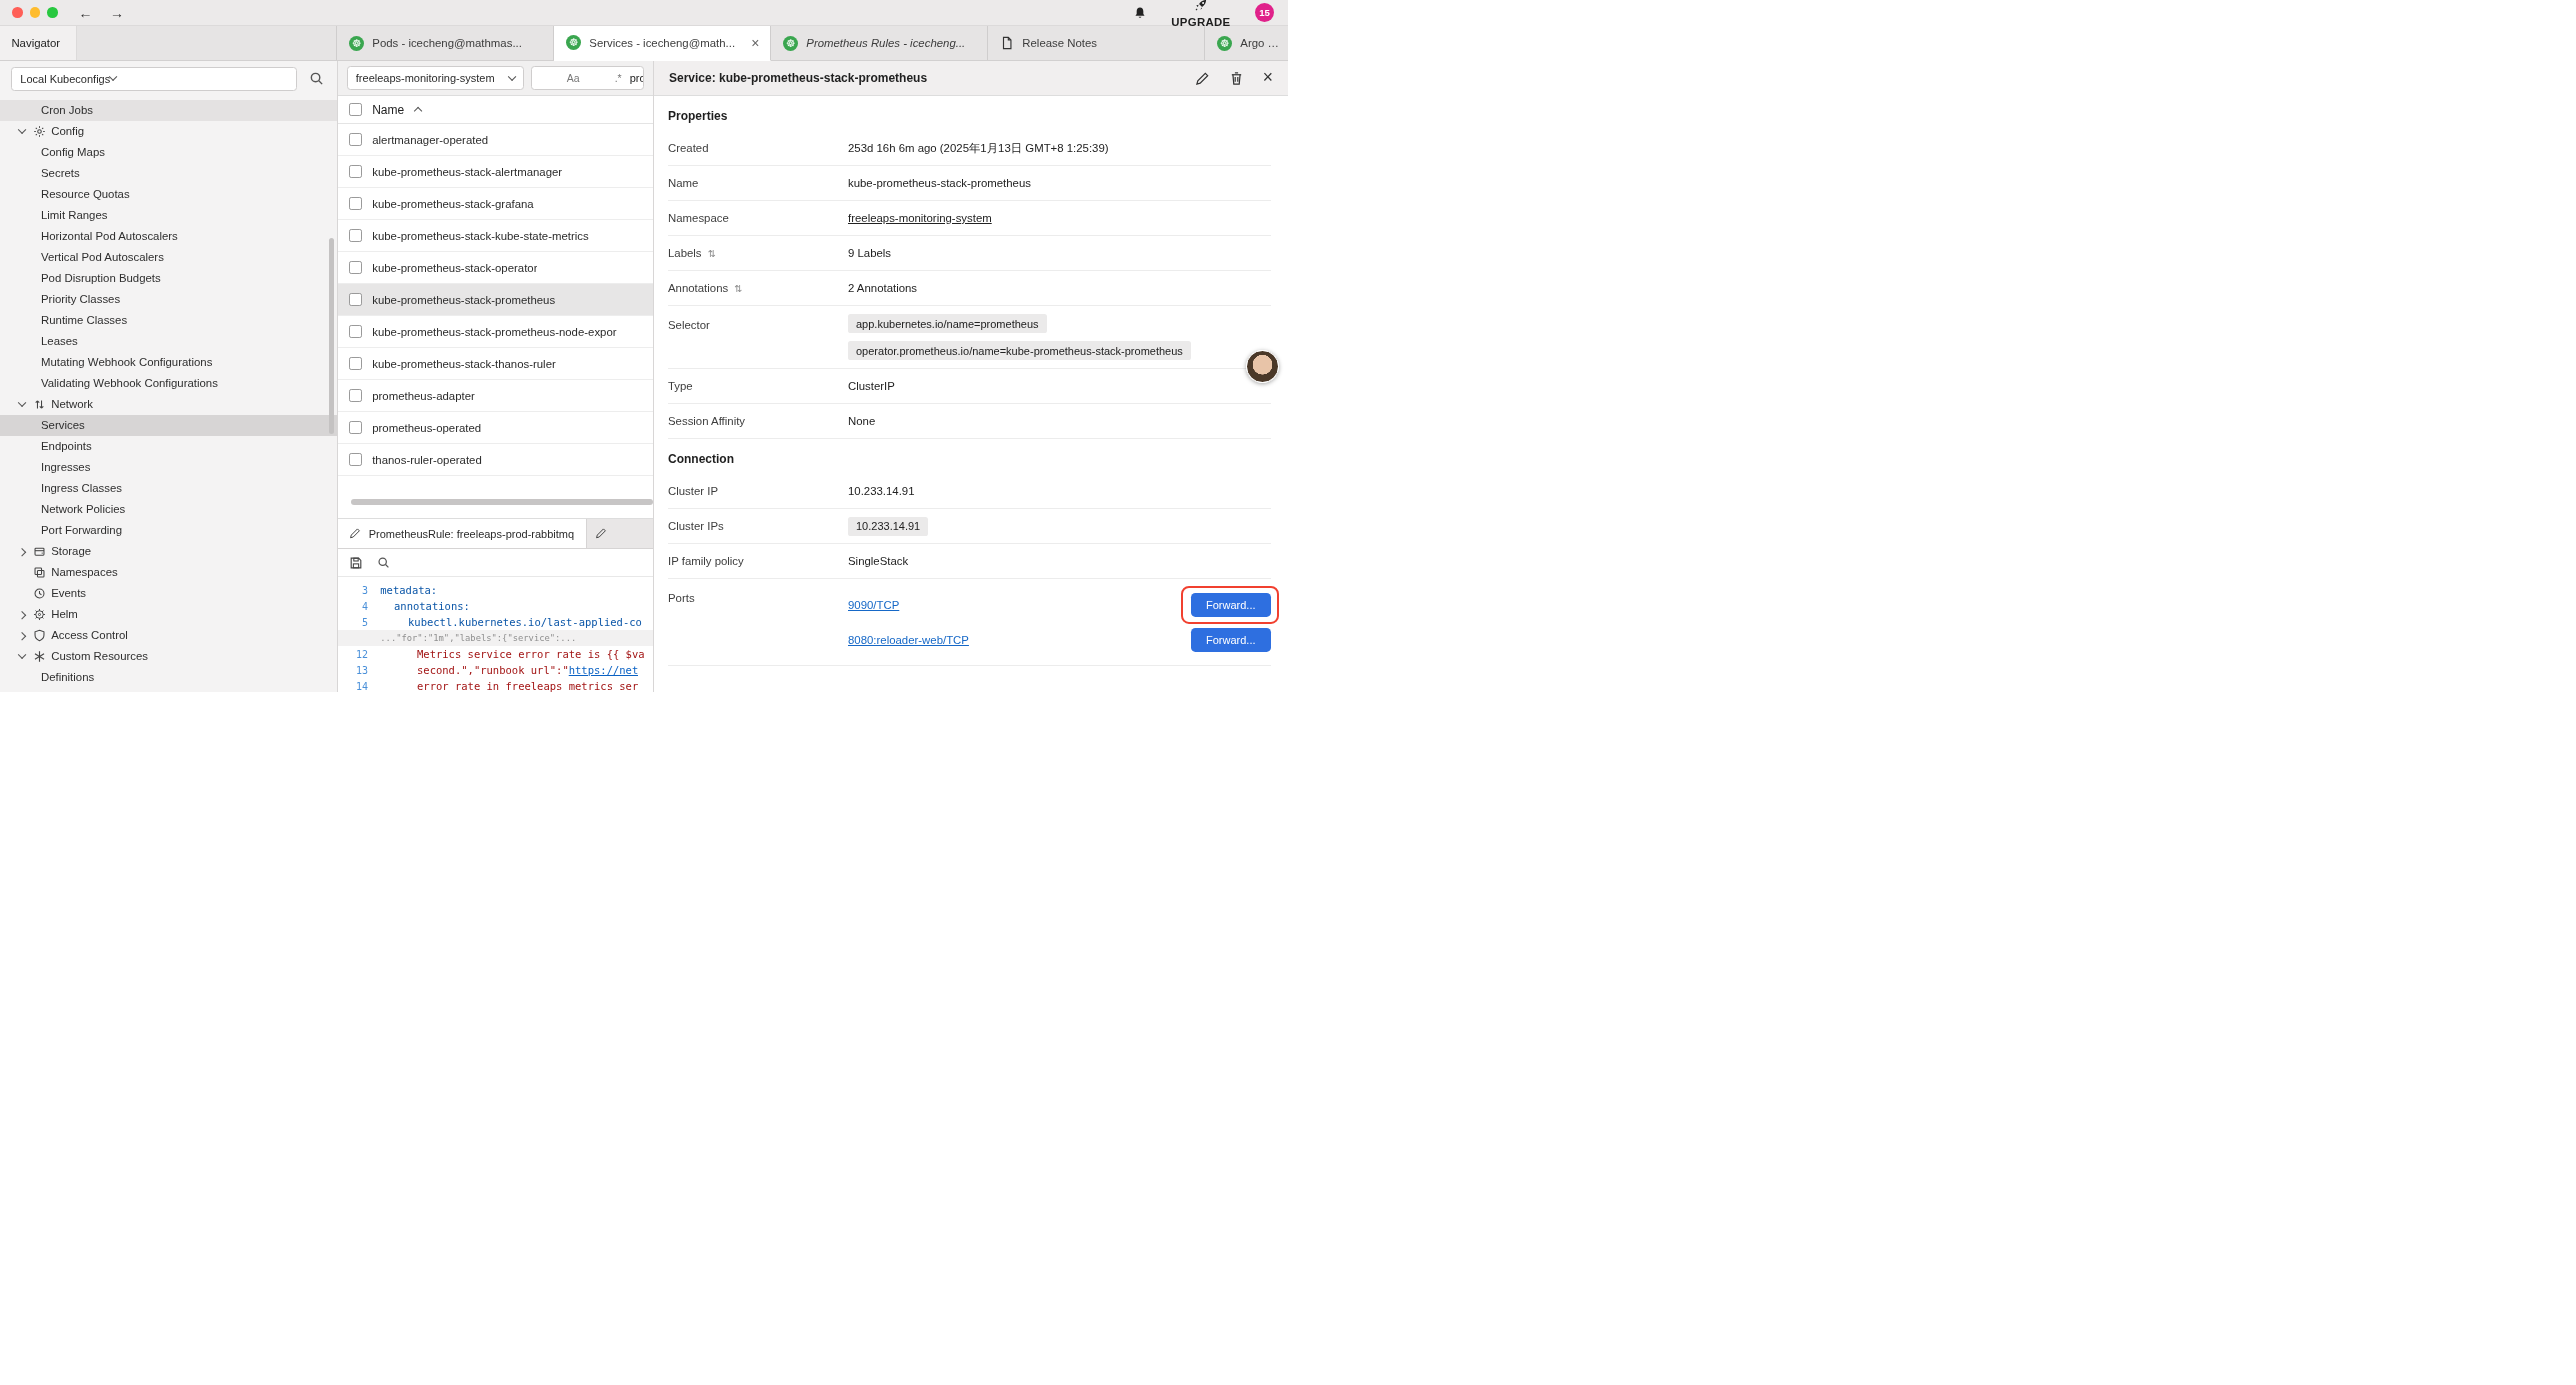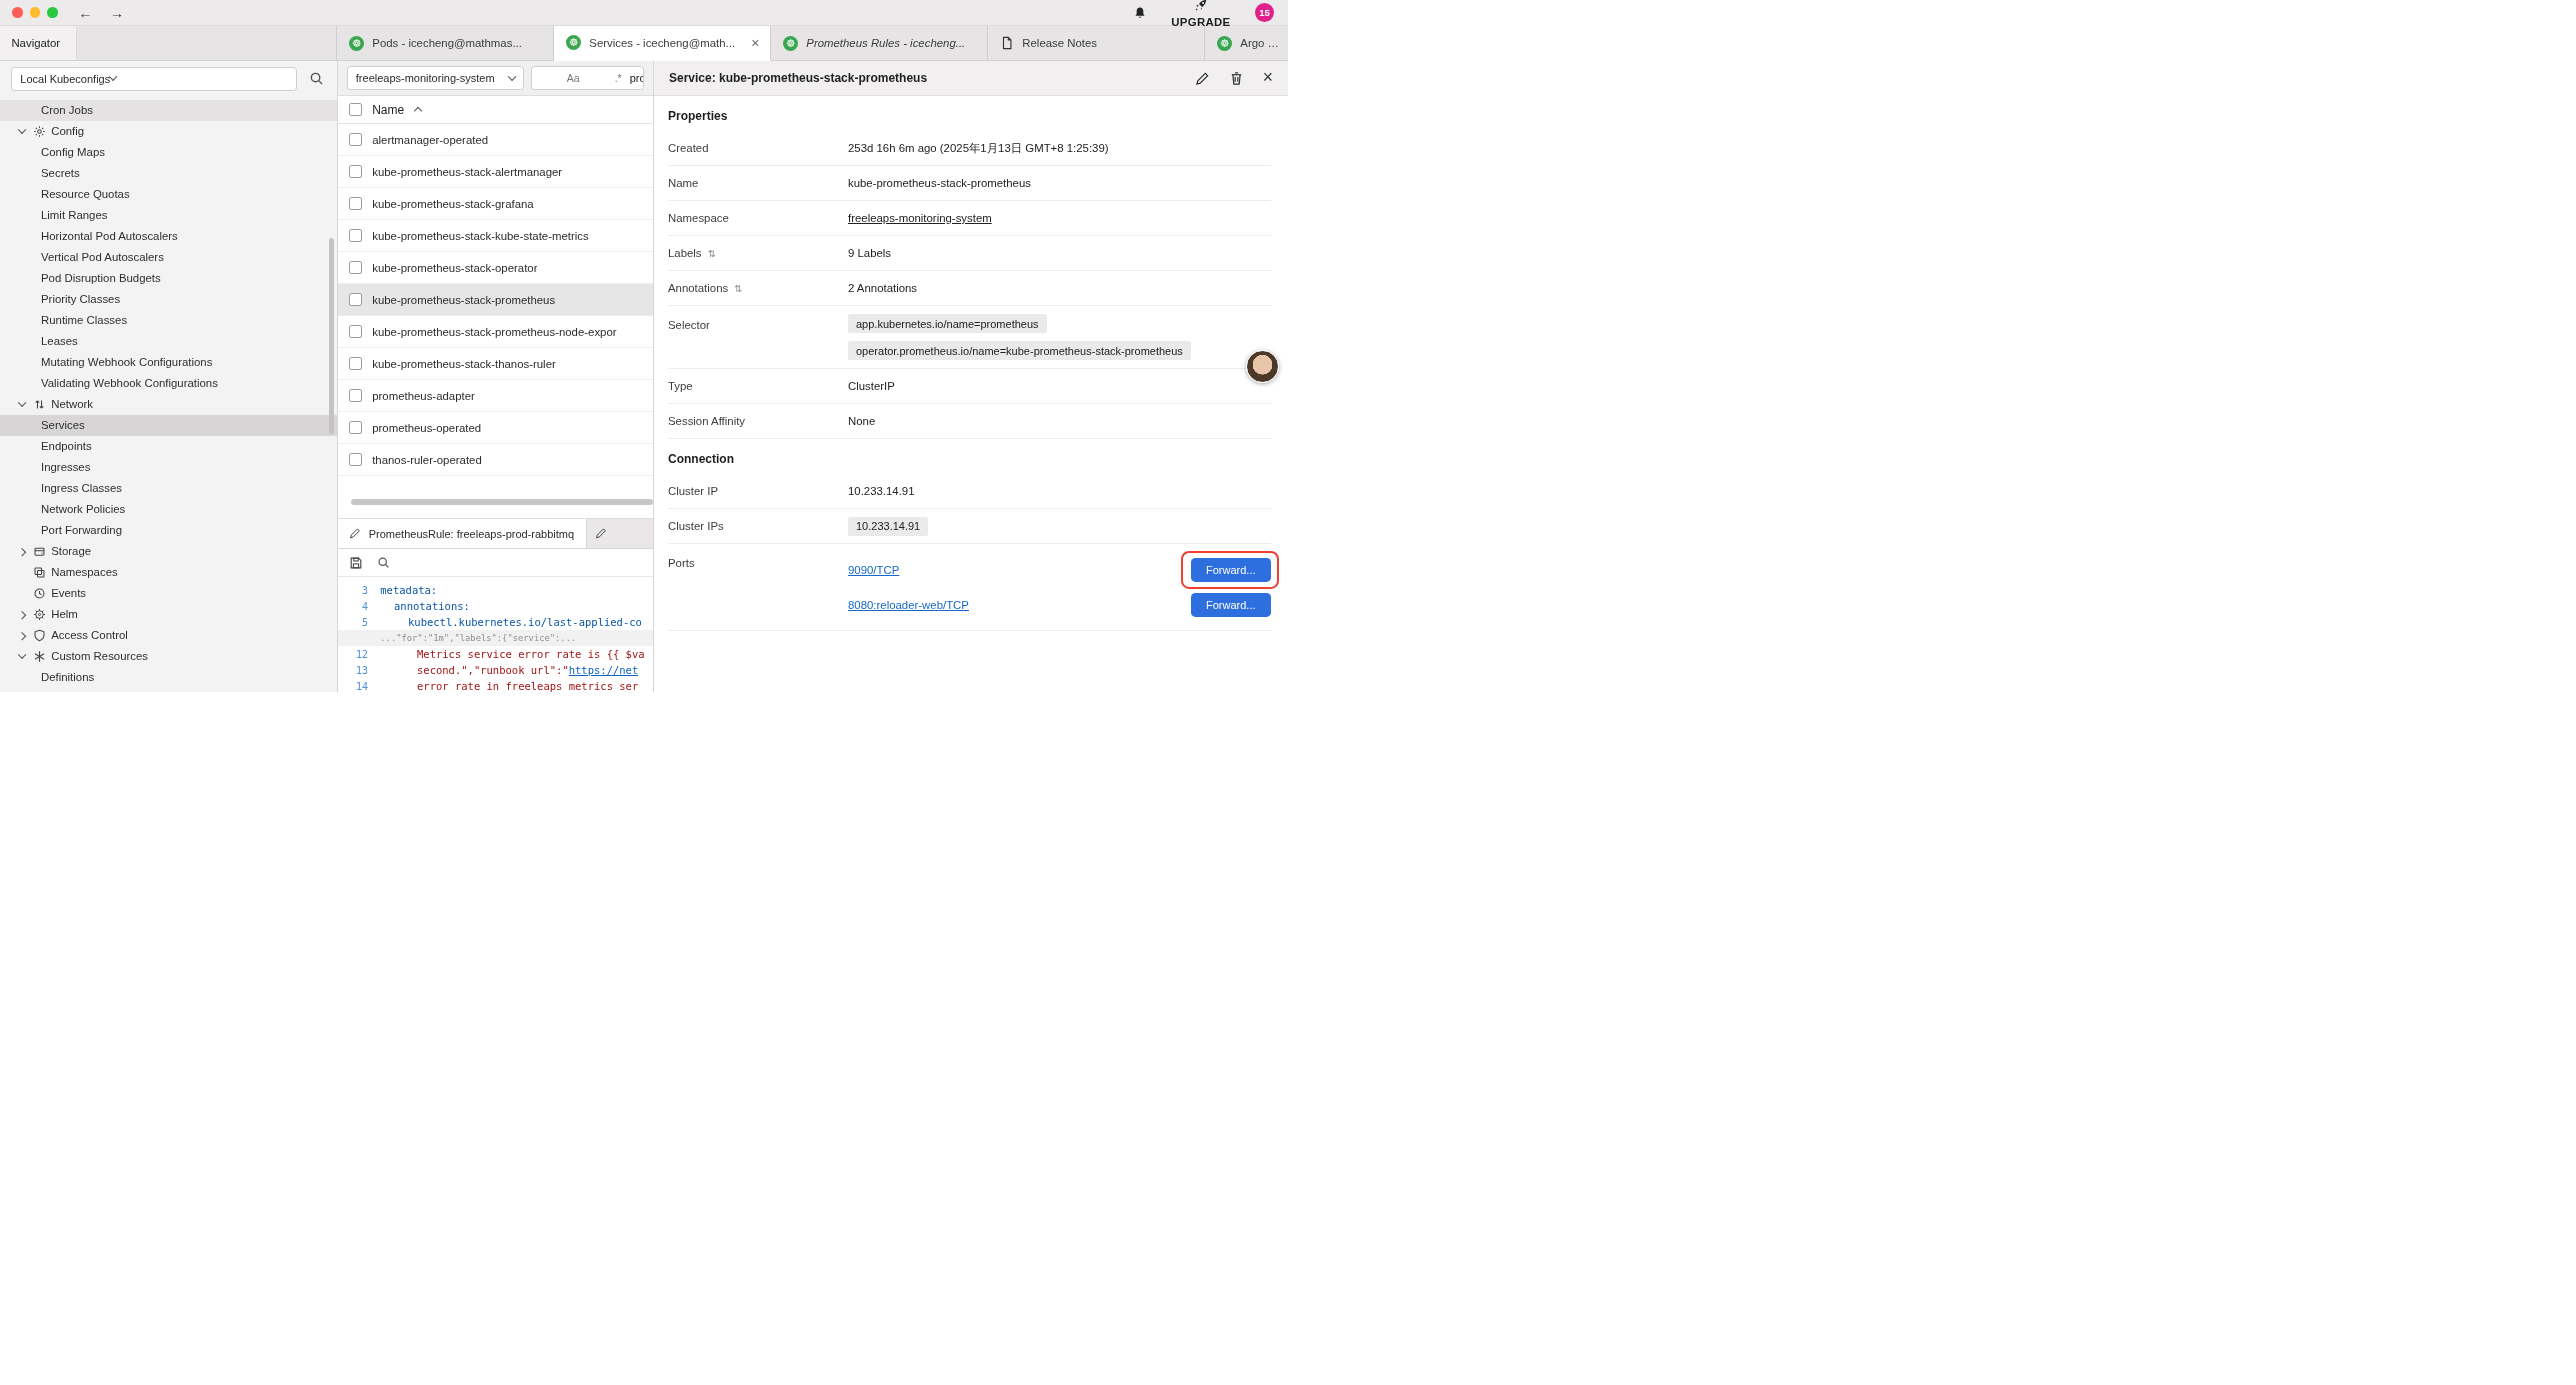--- a/index.html
+++ b/index.html
@@ -597,20 +597,26 @@
               <span>Cluster IP</span>
             </span>
           <span class="pv">10.233.14.91</span>
         </div>
         <div class="prow">
           <span class="pl">
               <span>Cluster IPs</span>
             </span>
           <span class="pv"><span class="chip">10.233.14.91</span></span>
         </div>
+        <div class="prow">
+          <span class="pl">
+              <span>IP family policy</span>
+            </span>
+          <span class="pv">SingleStack</span>
+        </div>
         <div class="prow multi">
           <span class="pl">
               <span>Ports</span>
             </span>
           <span class="portcol">
             <span class="pline">
               <a class="link">9090/TCP</a>
               <span class="fwd-wrap">
                 <button class="fwd-btn">Forward...</button>
                 <span class="ring"></span>

